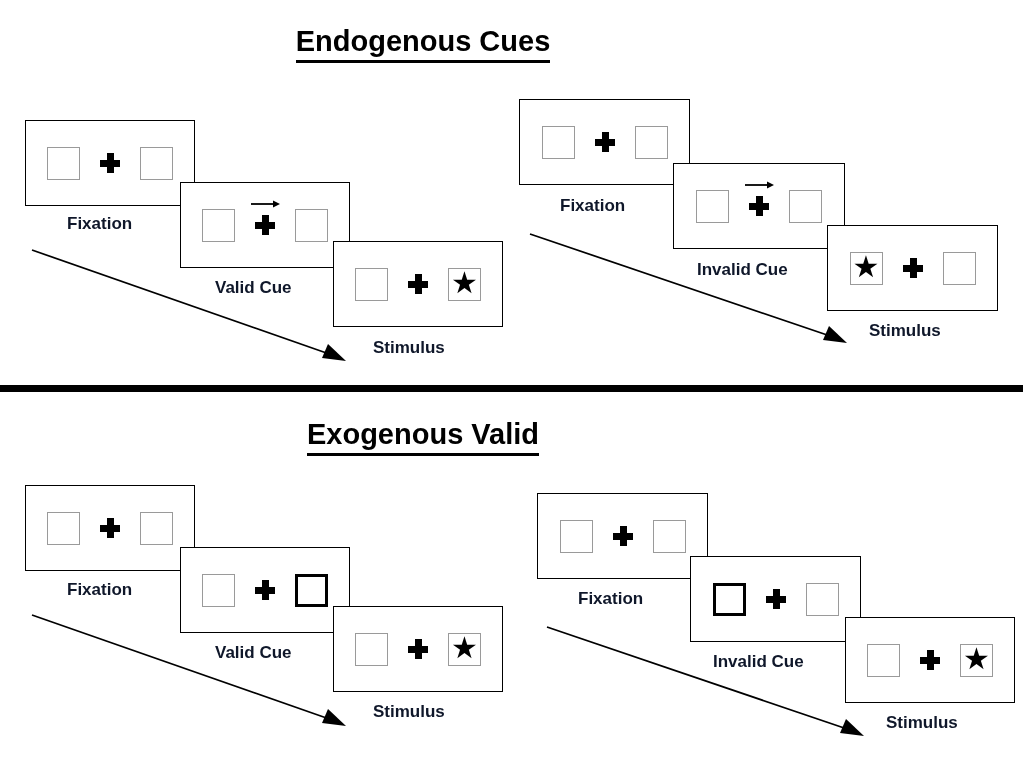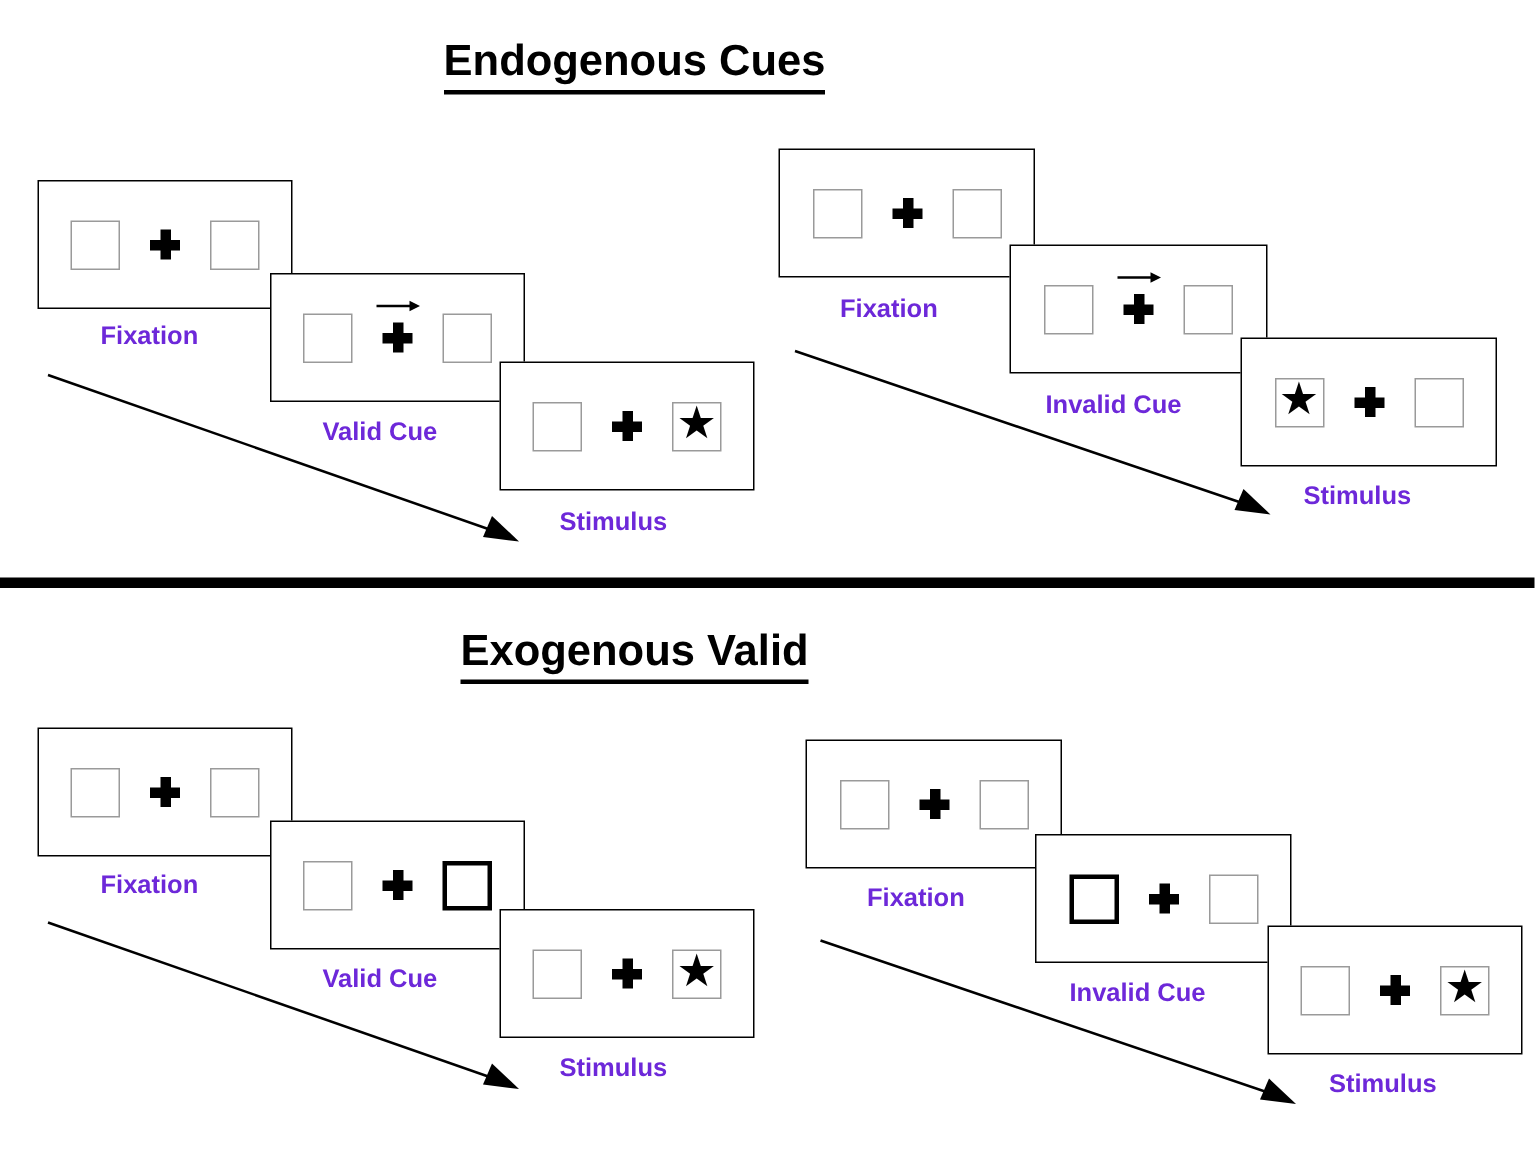--- a/index.html
+++ b/index.html
@@ -124,21 +124,21 @@
     height: 12px;
     pointer-events: none;
   }
   .cue-arrow svg { display: block; }
 
   
   .stage-label {
     position: absolute;
     font-size: 17px;
     font-weight: bold;
-    color: #6d28d9;
+    color: #0f172a;
     white-space: nowrap;
   }
 
   
   .flow-arrow {
     position: absolute;
     pointer-events: none;
   }
   .flow-arrow svg { display: block; overflow: visible; }
 </style>

